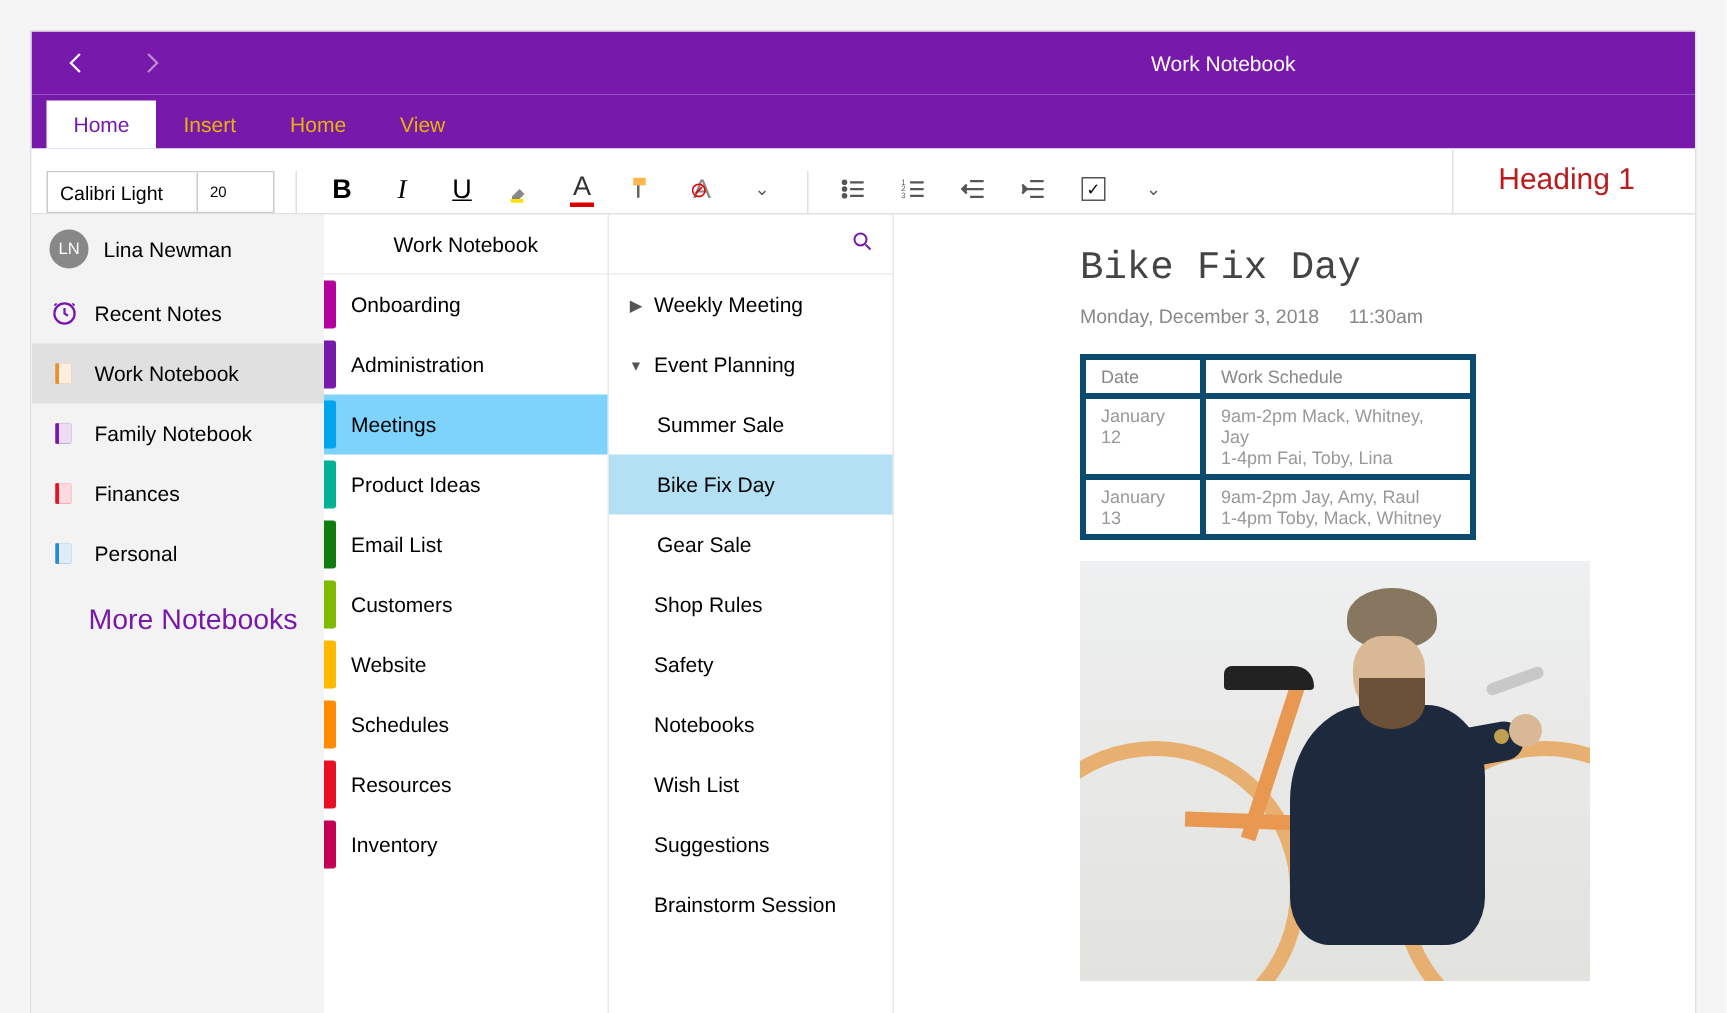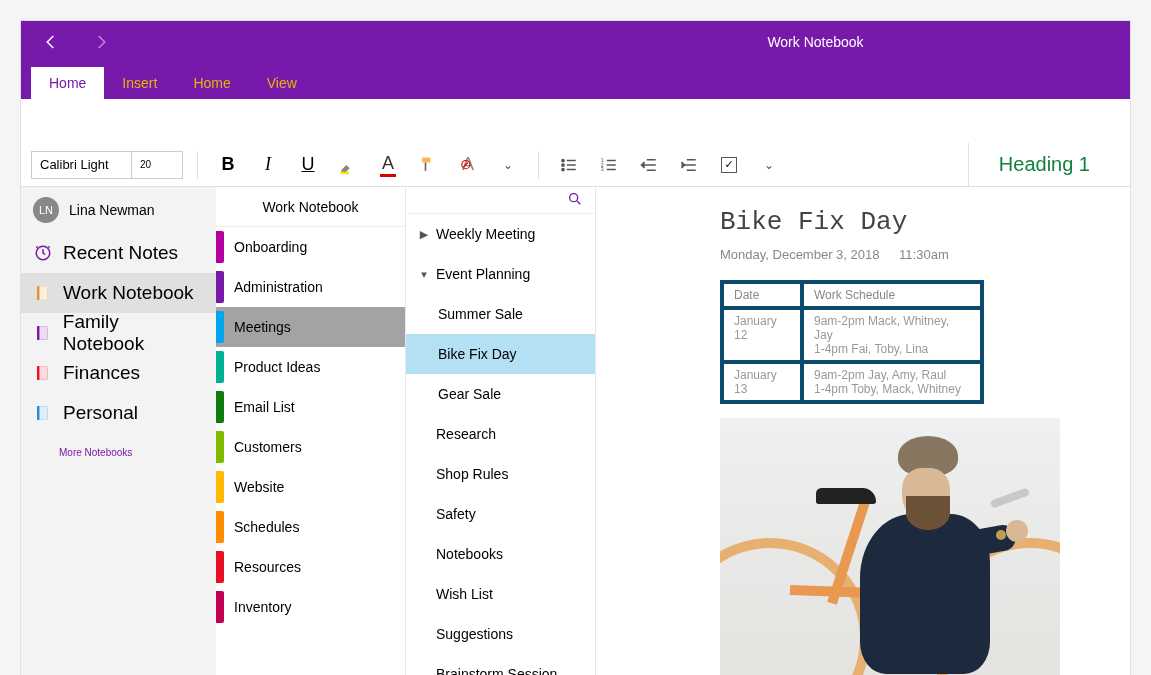--- a/index.html
+++ b/index.html
@@ -7,45 +7,45 @@
   .app { width: 1151px; height: 675px; background: #fff; display: flex; flex-direction: column; border: 1px solid #e0e0e0; overflow: hidden; }
   .titlebar { background: #7719AA; height: 42px; display: flex; align-items: center; position: relative; }
   .nav-arrows { display: flex; gap: 30px; margin-left: 20px; color: #fff; }
   .nav-arrow { width: 20px; height: 20px; display: flex; align-items: center; justify-content: center; cursor: pointer; }
   .nav-arrow.forward { opacity: 0.5; }
   .title-center { position: absolute; left: 0; right: 0; text-align: center; color: #fff; font-size: 14px; pointer-events: none; }
   .title-center span { display: inline-block; margin-left: 480px; }
   .ribbon-tabs { background: #7719AA; height: 36px; display: flex; align-items: flex-end; padding-left: 10px; }
   .tab { padding: 8px 18px; color: #eab308; font-size: 14px; cursor: pointer; }
   .tab.active { background: #fff; color: #7719AA; }
-  .toolbar { height: 44px; border-bottom: 1px solid #e0e0e0; display: flex; align-items: center; padding: 0 10px; gap: 8px; background: #fff; margin-top: 44px; }
+  .toolbar { height: 44px; border-bottom: 1px solid #e0e0e0; display: flex; align-items: flex-end; padding: 0 10px; gap: 8px; background: #fff; }
   .font-box { display: flex; border: 1px solid #ccc; height: 28px; }
   .font-name { width: 100px; padding: 0 8px; font-size: 13px; border: none; border-right: 1px solid #ccc; }
   .font-size { width: 50px; padding: 0 8px; font-size: 10px; border: none; text-align: left; }
   .tb-sep { width: 1px; height: 28px; background: #e0e0e0; margin: 0 6px; }
   .tb-btn { width: 32px; height: 32px; display: flex; align-items: center; justify-content: center; cursor: pointer; font-size: 18px; }
   .bold { font-weight: bold; }
   .italic { font-style: italic; font-family: Georgia, serif; }
   .underline { text-decoration: underline; }
-  .heading-box { margin-left: auto; border-left: 1px solid #e0e0e0; height: 100%; padding: 0 30px; display: flex; align-items: center; color: #15803d; font-size: 20px; }
+  .heading-box { margin-left: auto; border-left: 1px solid #e0e0e0; height: 100%; padding: 0 30px; display: flex; align-items: center; color: #b91c1c; font-size: 20px; }
   .body { flex: 1; display: flex; overflow: hidden; }
   .sidebar { width: 195px; background: #f3f3f3; display: flex; flex-direction: column; }
   .user-row { display: flex; align-items: center; gap: 10px; padding: 10px 12px; font-size: 14px; }
   .avatar { width: 26px; height: 26px; border-radius: 50%; background: #888; color: #fff; font-size: 11px; display: flex; align-items: center; justify-content: center; }
-  .nb-item { display: flex; align-items: center; gap: 10px; padding: 0 12px; height: 40px; font-size: 19px; cursor: pointer; }
+  .nb-item { display: flex; align-items: center; gap: 10px; padding: 0 12px; height: 40px; font-size: 14px; cursor: pointer; }
   .nb-item.selected { background: #e0e0e0; }
   .nb-icon { width: 20px; height: 20px; display: flex; align-items: center; justify-content: center; }
-  .more-link { color: #7719AA; font-size: 10px; padding: 14px 12px 0 38px; cursor: pointer; }
+  .more-link { color: #7719AA; font-size: 19px; padding: 14px 12px 0 38px; cursor: pointer; }
   .middle { display: flex; flex: 0 0 480px; }
   .section-col { width: 190px; border-right: 1px solid #e8e8e8; display: flex; flex-direction: column; position: relative; }
   .col-header { height: 40px; display: flex; align-items: center; justify-content: center; font-size: 14px; border-bottom: 1px solid #eee; position: relative; }
   .search-icon { position: absolute; right: 12px; color: #7719AA; }
   .section-item { height: 40px; display: flex; align-items: center; padding-left: 18px; font-size: 14px; cursor: pointer; position: relative; }
   .section-tab { position: absolute; left: 0; top: 4px; bottom: 4px; width: 8px; border-radius: 0 2px 2px 0; }
-  .section-item.selected { background: #a3a3a3; }
+  .section-item.selected { background: #7dd3fc; }
   .pages-col { width: 190px; border-right: 1px solid #e8e8e8; display: flex; flex-direction: column; }
   .page-item { height: 40px; display: flex; align-items: center; padding-left: 12px; font-size: 14px; cursor: pointer; gap: 6px; }
   .page-item.indent { padding-left: 32px; }
   .page-item.selected { background: #b3e0f2; }
   .chev { width: 12px; display: inline-flex; justify-content: center; font-size: 11px; color: #555; }
   .content { flex: 1; padding: 20px 24px; overflow: hidden; }
   .page-title { font-family: "Courier New", monospace; font-size: 26px; color: #444; margin-bottom: 10px; }
   .page-date { font-size: 13px; color: #888; margin-bottom: 18px; }
   .page-date span + span { margin-left: 16px; }
   table.sched { border-collapse: collapse; font-size: 12px; color: #999; margin-bottom: 14px; }
@@ -300,24 +300,20 @@
               <span>Summer Sale</span>
             </div>
             <div class="page-item indent selected">
               <span>Bike Fix Day</span>
             </div>
             <div class="page-item indent">
               <span>Gear Sale</span>
             </div>
             <div class="page-item">
               <span class="chev"></span>
-              <span>Research</span>
-            </div>
-            <div class="page-item">
-              <span class="chev"></span>
               <span>Shop Rules</span>
             </div>
             <div class="page-item">
               <span class="chev"></span>
               <span>Safety</span>
             </div>
             <div class="page-item">
               <span class="chev"></span>
               <span>Notebooks</span>
             </div>

